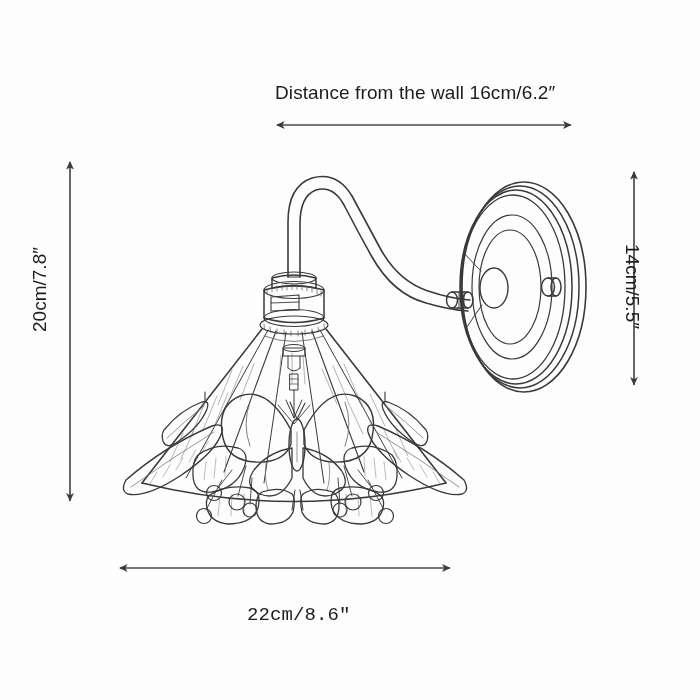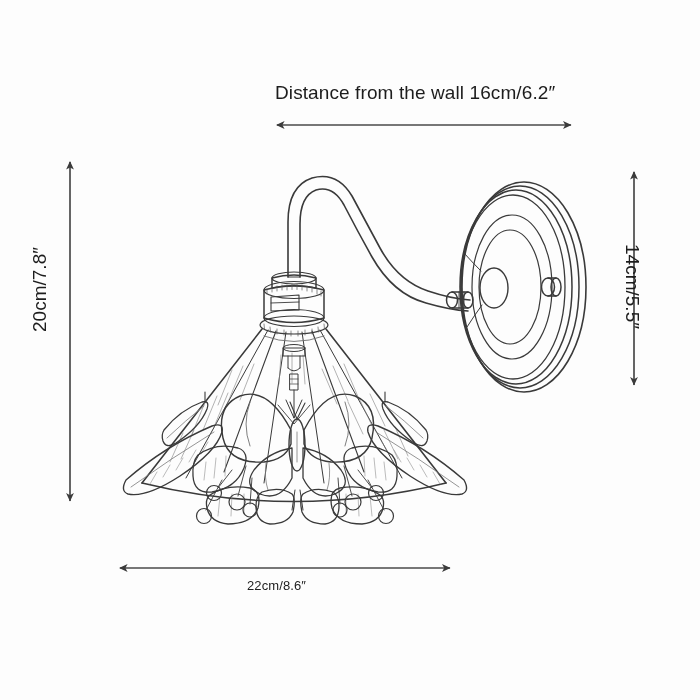--- a/index.html
+++ b/index.html
@@ -14,21 +14,21 @@
   #stage{position:absolute;left:0;top:0;width:592px;height:700px;}
   svg{display:block;}
   .dimlabel{
     position:absolute;
     font-family:"Liberation Sans", sans-serif;
     color:#1d1d1d;
     white-space:nowrap;
     line-height:1;
   }
   #label-top{ left:275px; top:83px; font-size:19px; letter-spacing:.1px;}
-  #label-bottom{ left:247px; top:579px; font-size:13px; letter-spacing:.1px;}
+  #label-bottom{ left:247px; top:606px; font-size:19px; letter-spacing:.1px;font-family:Liberation Mono, monospace;}
   #label-left{
     left:-3px; top:280px; font-size:19px;
     transform:rotate(-90deg); transform-origin:center center;
   }
   #label-right{
     left:590px; top:277px; font-size:19px;
     transform:rotate(90deg); transform-origin:center center;
   }
 </style>
 </head>

